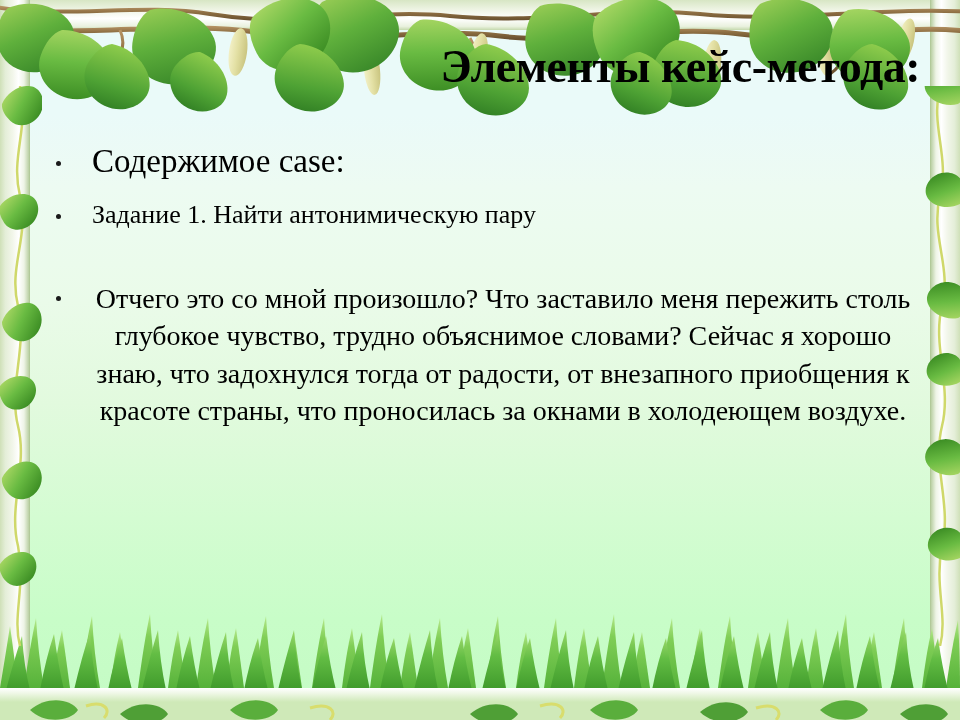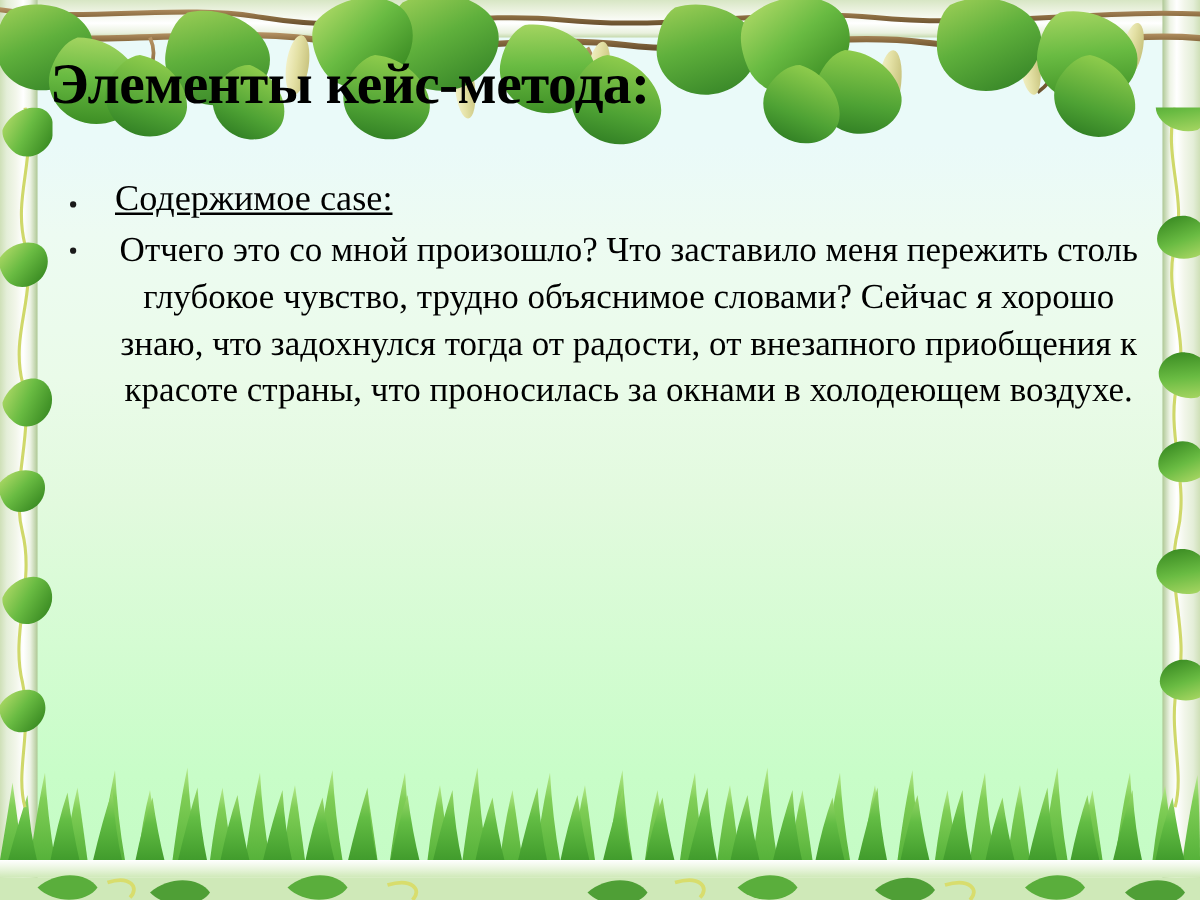--- a/index.html
+++ b/index.html
@@ -94,21 +94,21 @@
     position: absolute;
     left: 0; right: 0; top: 0;
     z-index: 7;
   }
 
   .slide-title {
     position: absolute;
     left: 40px;
     top: 44px;
     width: 880px;
-    text-align: left;
+    text-align: right;
     font-size: 46px;
     font-weight: bold;
     color: #000000;
     letter-spacing: -0.5px;
     line-height: 1;
     white-space: nowrap;
   }
 
   .body-list {
     position: absolute;
@@ -128,24 +128,23 @@
   .bullet-dot {
     position: absolute;
     left: 10px;
     width: 5px;
     height: 5px;
     border-radius: 50%;
     background: #1a1a1a;
   }
 
   .item-lead {
-    font-size: 29px;
+    font-size: 33px;
     line-height: 1.18;
-    margin-bottom: 6px;
-    text-decoration: underline;
+    margin-bottom: 18px;
   }
   .item-lead .bullet-dot { top: 19px; }
 
   .item-task {
     font-size: 26px;
     line-height: 1.2;
     margin-bottom: 50px;
   }
   .item-task .bullet-dot { top: 15px; }
 
@@ -378,20 +377,24 @@
 
     <div class="slide-title">Элементы кейс-метода:</div>
 
     <ul class="body-list">
 
       <li class="bullet-row item-lead">
         <span class="bullet-dot"></span>
         <span>Содержимое case:</span>
       </li>
 
+      <li class="bullet-row item-task">
+        <span class="bullet-dot"></span>
+        <span>Задание 1. Найти антонимическую пару</span>
+      </li>
 
       <li class="bullet-row item-para">
         <span class="bullet-dot"></span>
         <span>Отчего это со мной произошло? Что заставило меня пережить столь глубокое чувство, трудно объяснимое словами? Сейчас я хорошо знаю, что задохнулся тогда от радости, от внезапного приобщения к красоте страны, что проносилась за окнами в холодеющем воздухе.</span>
       </li>
 
     </ul>
   </div>
 
 </div>

